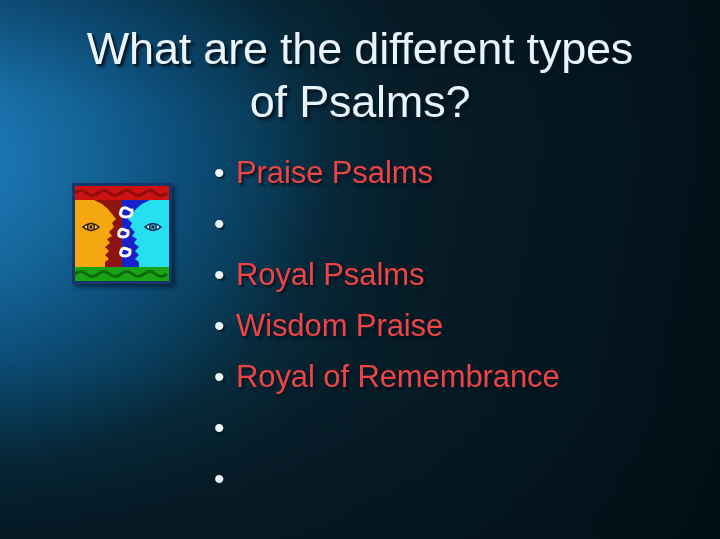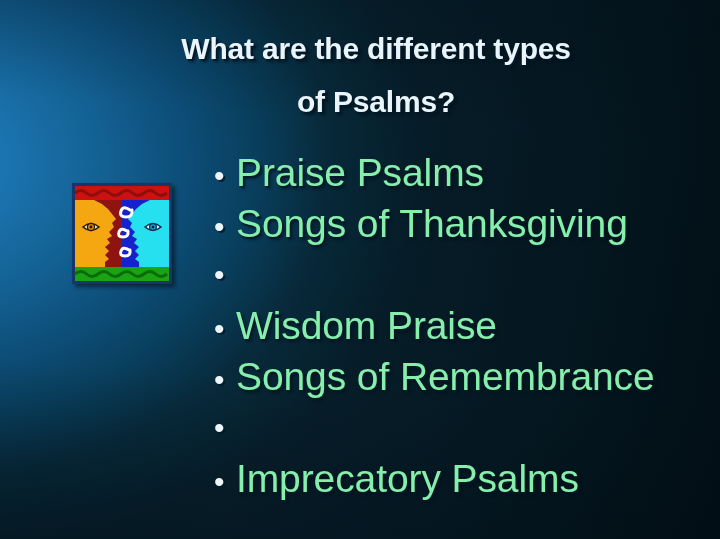--- a/index.html
+++ b/index.html
@@ -51,27 +51,27 @@
         rgba(1,12,20,0.40) 100%);
     pointer-events: none;
   }
 
   .layer { position: relative; z-index: 3; }
 
   
   #title {
     position: absolute;
     top: 22px;
-    left: 56px;
+    left: 40px;
     width: 640px;
     text-align: center;
     color: #e9f4fb;
-    font-size: 30px;
+    font-size: 45px;
     line-height: 53px;
-    font-weight: bold;
+    font-weight: normal;
     letter-spacing: -0.2px;
     text-shadow:
       2px 2px 0 rgba(3,26,40,0.85),
       3px 3px 3px rgba(0,12,22,0.65);
     white-space: pre-line;
   }
 
   
   #clipart {
     position: absolute;
@@ -98,22 +98,22 @@
   .bullet-dot {
     flex: 0 0 auto;
     width: 22px;
     color: #eef6fb;
     font-size: 30px;
     line-height: 34px;
     text-shadow: 2px 2px 0 rgba(3,26,40,0.8);
   }
   .bullet-text {
     flex: 1 1 auto;
-    color: #86efac;
-    font-size: 39px;
+    color: #ef4444;
+    font-size: 31px;
     line-height: 34px;
     letter-spacing: -0.1px;
     text-shadow:
       1.5px 1.5px 0 rgba(3,26,40,0.85),
       2.5px 2.5px 3px rgba(0,12,22,0.55);
     white-space: nowrap;
   }
 </style>
 </head>
 <body>
@@ -177,41 +177,40 @@
 
   <div class="layer" id="bullets">
 
     <div class="bullet-row">
       <span class="bullet-dot">•</span>
       <span class="bullet-text">Praise Psalms</span>
     </div>
 
     <div class="bullet-row">
       <span class="bullet-dot">•</span>
-      <span class="bullet-text">Songs of Thanksgiving</span>
-    </div>
-
-    <div class="bullet-row">
-      <span class="bullet-dot">•</span>
+    </div>
+
+    <div class="bullet-row">
+      <span class="bullet-dot">•</span>
+      <span class="bullet-text">Royal Psalms</span>
     </div>
 
     <div class="bullet-row">
       <span class="bullet-dot">•</span>
       <span class="bullet-text">Wisdom Praise</span>
     </div>
 
     <div class="bullet-row">
       <span class="bullet-dot">•</span>
-      <span class="bullet-text">Songs of Remembrance</span>
-    </div>
-
-    <div class="bullet-row">
-      <span class="bullet-dot">•</span>
-    </div>
-
-    <div class="bullet-row">
-      <span class="bullet-dot">•</span>
-      <span class="bullet-text">Imprecatory Psalms</span>
+      <span class="bullet-text">Royal of Remembrance</span>
+    </div>
+
+    <div class="bullet-row">
+      <span class="bullet-dot">•</span>
+    </div>
+
+    <div class="bullet-row">
+      <span class="bullet-dot">•</span>
     </div>
 
   </div>
 
 </div>
 
 </body></html>

